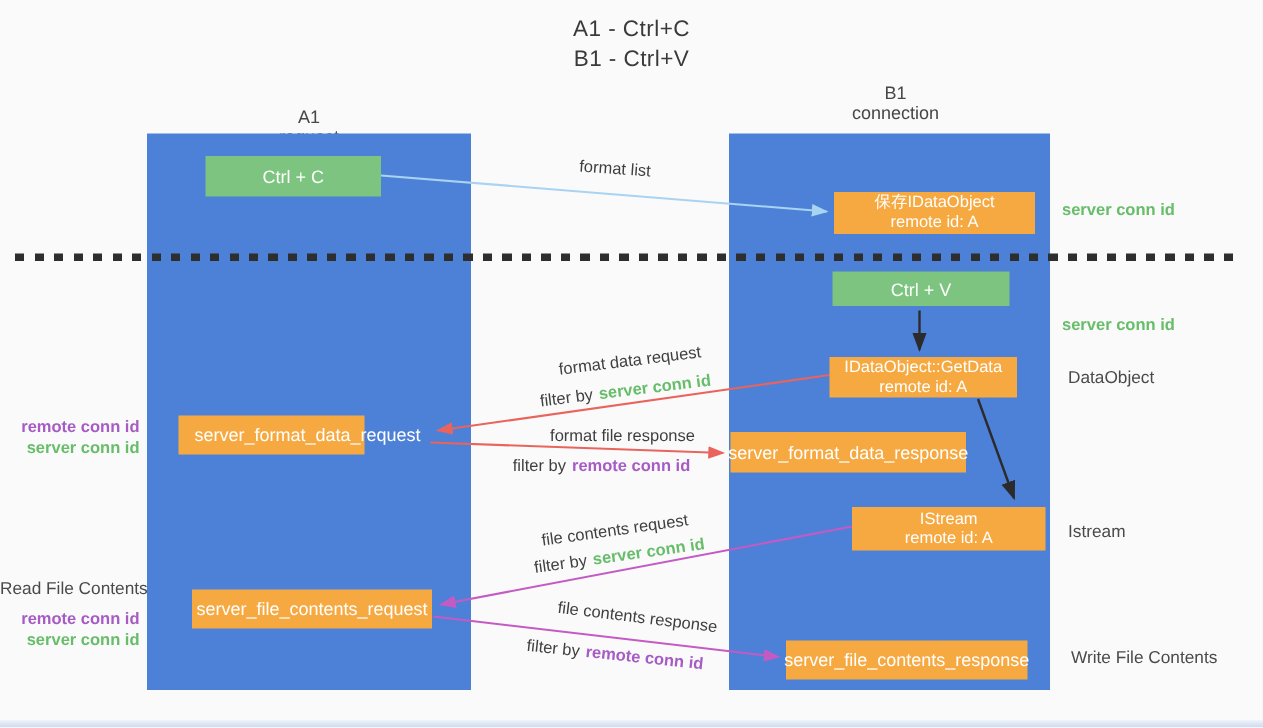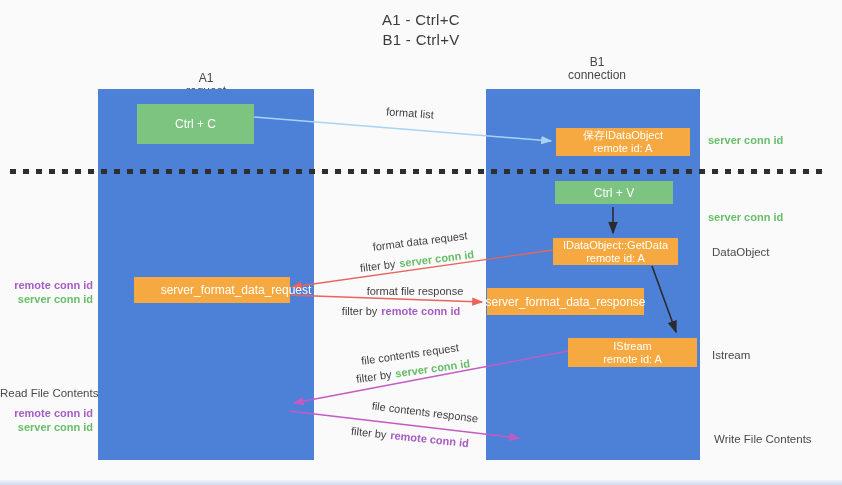--- a/index.html
+++ b/index.html
@@ -24,25 +24,25 @@
 
   svg.arrows { left:0; top:0; width:842px; height:485px; pointer-events:none; }
 
   .node { display:flex; flex-direction:column; align-items:center; justify-content:center;
           color:#fff; text-align:center; }
   .node-green  { background:#7cc47f; font-size:12px; }
   .node-orange { background:#f7a941; }
   .node .l1, .node .l2 { font-size:11px; line-height:13px; }
   .node-wide { font-size:12px; }
 
-  .n-ctrl-c   { left:137px; top:104px; width:117px; height:40px; }
+  .n-ctrl-c   { left:137px; top:104px; width:117px; height:27px; }
   .n-save     { left:556px; top:128px; width:134px; height:28px; }
   .n-ctrl-v   { left:555px; top:181px; width:118px; height:23px; }
   .n-getdata  { left:553px; top:238px; width:125px; height:27px; }
-  .n-fmt-req  { left:134px; top:277px; width:156px; height:26px;padding-left:48px; }
+  .n-fmt-req  { left:119px; top:277px; width:124px; height:26px;padding-left:48px; }
   .n-fmt-resp { left:487px; top:288px; width:157px; height:27px; }
   .n-istream  { left:568px; top:338px; width:129px; height:29px; }
   .n-file-req { left:128px; top:393px; width:160px; height:26px; }
   .n-file-resp{ left:524px; top:427px; width:161px; height:26px; }
 
   .arrow-label { color:#3f3f3f; font-size:11px; white-space:nowrap; }
   .centered { transform-origin:center; }
 
   .filter-label { display:flex; gap:4px; align-items:baseline; }
   .key-green  { color:#67bd6a; font-weight:bold; }
@@ -128,21 +128,27 @@
 
   <div class="abs node node-orange node-wide n-fmt-resp">
     <span>server_format_data_response</span>
   </div>
 
   <div class="abs node node-orange n-istream">
     <span class="l1">IStream</span>
     <span class="l2">remote id: A</span>
   </div>
 
+  <div class="abs node node-orange node-wide n-file-req">
+    <span>server_file_contents_request</span>
+  </div>
 
+  <div class="abs node node-orange node-wide n-file-resp">
+    <span>server_file_contents_response</span>
+  </div>
 
   <div class="abs arrow-label centered" style="left:410px; top:113px; transform:translate(-50%,-50%) rotate(4deg);">format list</div>
 
   <div class="abs arrow-label centered" style="left:420px; top:241px; transform:translate(-50%,-50%) rotate(-7deg);">format data request</div>
   <div class="abs arrow-label filter-label centered" style="left:417px; top:261px; transform:translate(-50%,-50%) rotate(-7deg);">
     <span>filter by</span>
     <span class="key-green">server conn id</span>
   </div>
 
   <div class="abs arrow-label centered" style="left:415px; top:291px; transform:translate(-50%,-50%);">format file response</div>

